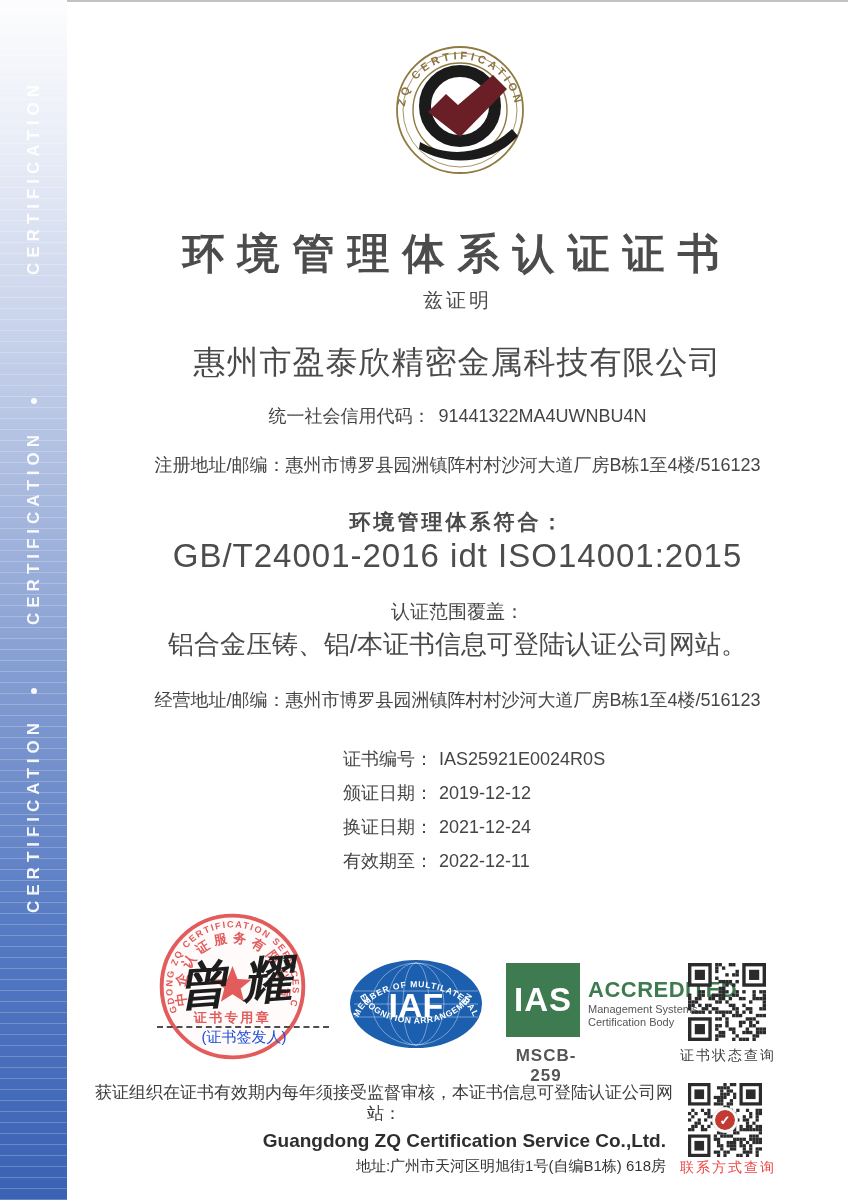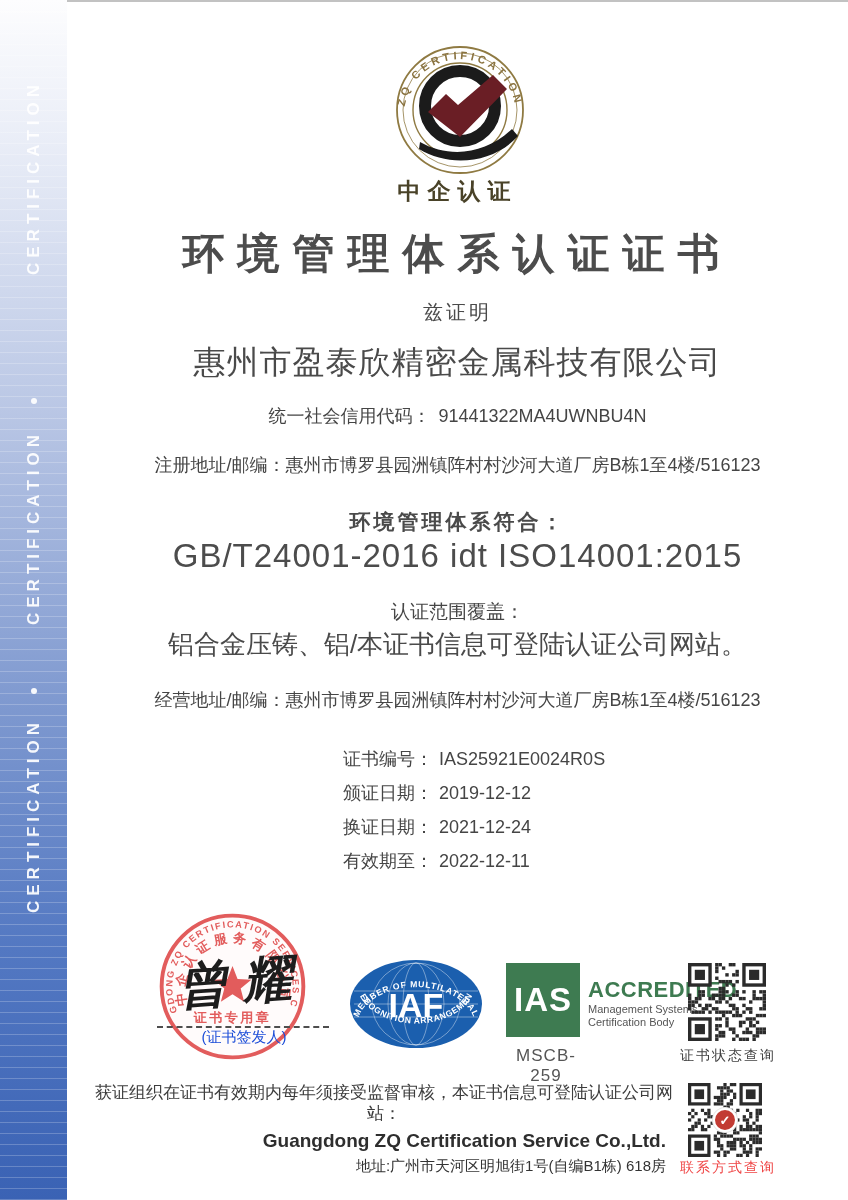--- a/index.html
+++ b/index.html
@@ -27,21 +27,21 @@
   .band-dot { position:absolute; left:50%; transform:translateX(-50%); width:6px; height:6px; border-radius:50%; background:rgba(255,255,255,.93); }
 
   
   .centered { position:absolute; left:67px; right:0; text-align:center; }
   .kai { font-family:"DejaVu Serif", "Liberation Serif", serif; }
 
   .emblem { position:absolute; left:390px; top:42px; }
   .brand-name { top:176px; font-size:23px; font-weight:bold; letter-spacing:7px; color:#494228; }
 
   .cert-title { top:226px; font-size:42px; font-weight:600; letter-spacing:13px; color:#4c4c4c; }
-  .intro { top:299px; font-size:20px; letter-spacing:3px; color:#4a4a4a; }
+  .intro { top:287px; font-size:20px; letter-spacing:3px; color:#4a4a4a; }
   .company { top:341px; font-size:32px; letter-spacing:1px; color:#4a4a4a; }
   .credit { top:404px; font-size:18px; color:#454545; }
   .reg-addr { top:453px; font-size:18px; color:#454545; }
   .std-heading { top:508px; font-size:21px; font-weight:600; letter-spacing:3px; color:#4a4a4a; }
   .std-value { top:537px; font-size:33px; letter-spacing:1px; color:#4c4c4c; }
   .scope-heading { top:599px; font-size:19px; color:#474747; }
   .scope-value { top:627px; font-size:26px; color:#4a4a4a; }
   .op-addr { top:688px; font-size:18px; color:#454545; }
   .value-gap { margin-left:8px; }
 
@@ -60,21 +60,21 @@
   .sign-caption { position:absolute; left:168px; top:1028px; width:152px; text-align:center; font-size:15px; color:#1d4ed8; }
 
   
   .iaf-svg { position:absolute; left:348px; top:958px; }
   .ias-wrap { position:absolute; left:506px; top:963px; display:flex; align-items:flex-start; }
   .ias-square { width:74px; height:74px; background:#3e7b51; display:flex; align-items:center; justify-content:center; }
   .ias-abbr { color:#fff; font-size:33px; font-weight:bold; letter-spacing:1px; }
   .ias-text { margin-left:8px; padding-top:14px; }
   .ias-accredited { color:#3e7b51; font-size:22px; font-weight:bold; letter-spacing:.5px; }
   .ias-sub { color:#555; font-size:11px; line-height:13px; }
-  .ias-code { position:absolute; left:506px; top:1046px; width:80px; text-align:center; font-size:17px; color:#555; letter-spacing:1px; }
+  .ias-code { position:absolute; left:506px; top:1046px; width:80px; text-align:center; font-size:17px; color:#555; letter-spacing:1px;font-weight:bold; }
 
   
   .qr1 { position:absolute; left:688px; top:963px; }
   .qr1-label { position:absolute; left:680px; top:1047px; width:96px; text-align:center; font-size:14px; letter-spacing:2px; color:#3f3f3f; }
   .qr2 { position:absolute; left:688px; top:1083px; }
   .qr2-badge {
     position:absolute; left:713px; top:1108px; width:24px; height:24px; border-radius:50%;
     background:#c23b33; border:2px solid #fff; box-shadow:0 0 0 1px #e8e8e8;
     color:#fff; font-size:13px; font-weight:bold; display:flex; align-items:center; justify-content:center;
   }
@@ -104,21 +104,20 @@
     <circle cx="70" cy="68" r="57" fill="none" stroke="#8f7a42" stroke-width="0.8"></circle>
     <circle cx="70" cy="68" r="47" fill="none" stroke="#8f7a42" stroke-width="1.4"></circle>
     <path id="emblemArc" d="M 16,88 A 56 56 0 1 1 124,88" fill="none"></path>
     <text font-size="11" font-weight="bold" fill="#8a7340" letter-spacing="3.5" font-family="Liberation Sans, sans-serif">
       <textPath href="#emblemArc" startOffset="50%" text-anchor="middle">ZQ CERTIFICATION</textPath>
     </text>
     <circle cx="70" cy="64" r="35" fill="none" stroke="#1b1b1b" stroke-width="12"></circle>
     <path d="M 30,100 C 60,117 96,112 122,87 L 128,94 C 104,121 60,126 29,107 Z" fill="#1b1b1b"></path>
     <path d="M 38,70 L 56,52 L 68,63 L 103,33 L 117,47 L 70,95 Z" fill="#6a1e25"></path>
   </svg>
-  <div class="centered brand-name kai">中企认证</div>
 
   <div class="centered cert-title kai">环境管理体系认证证书</div>
   <div class="centered intro">兹证明</div>
   <div class="centered company">惠州市盈泰欣精密金属科技有限公司</div>
 
   <div class="centered credit">
     <span>统一社会信用代码：</span><span class="value-gap">91441322MA4UWNBU4N</span>
   </div>
 
   <div class="centered reg-addr">

